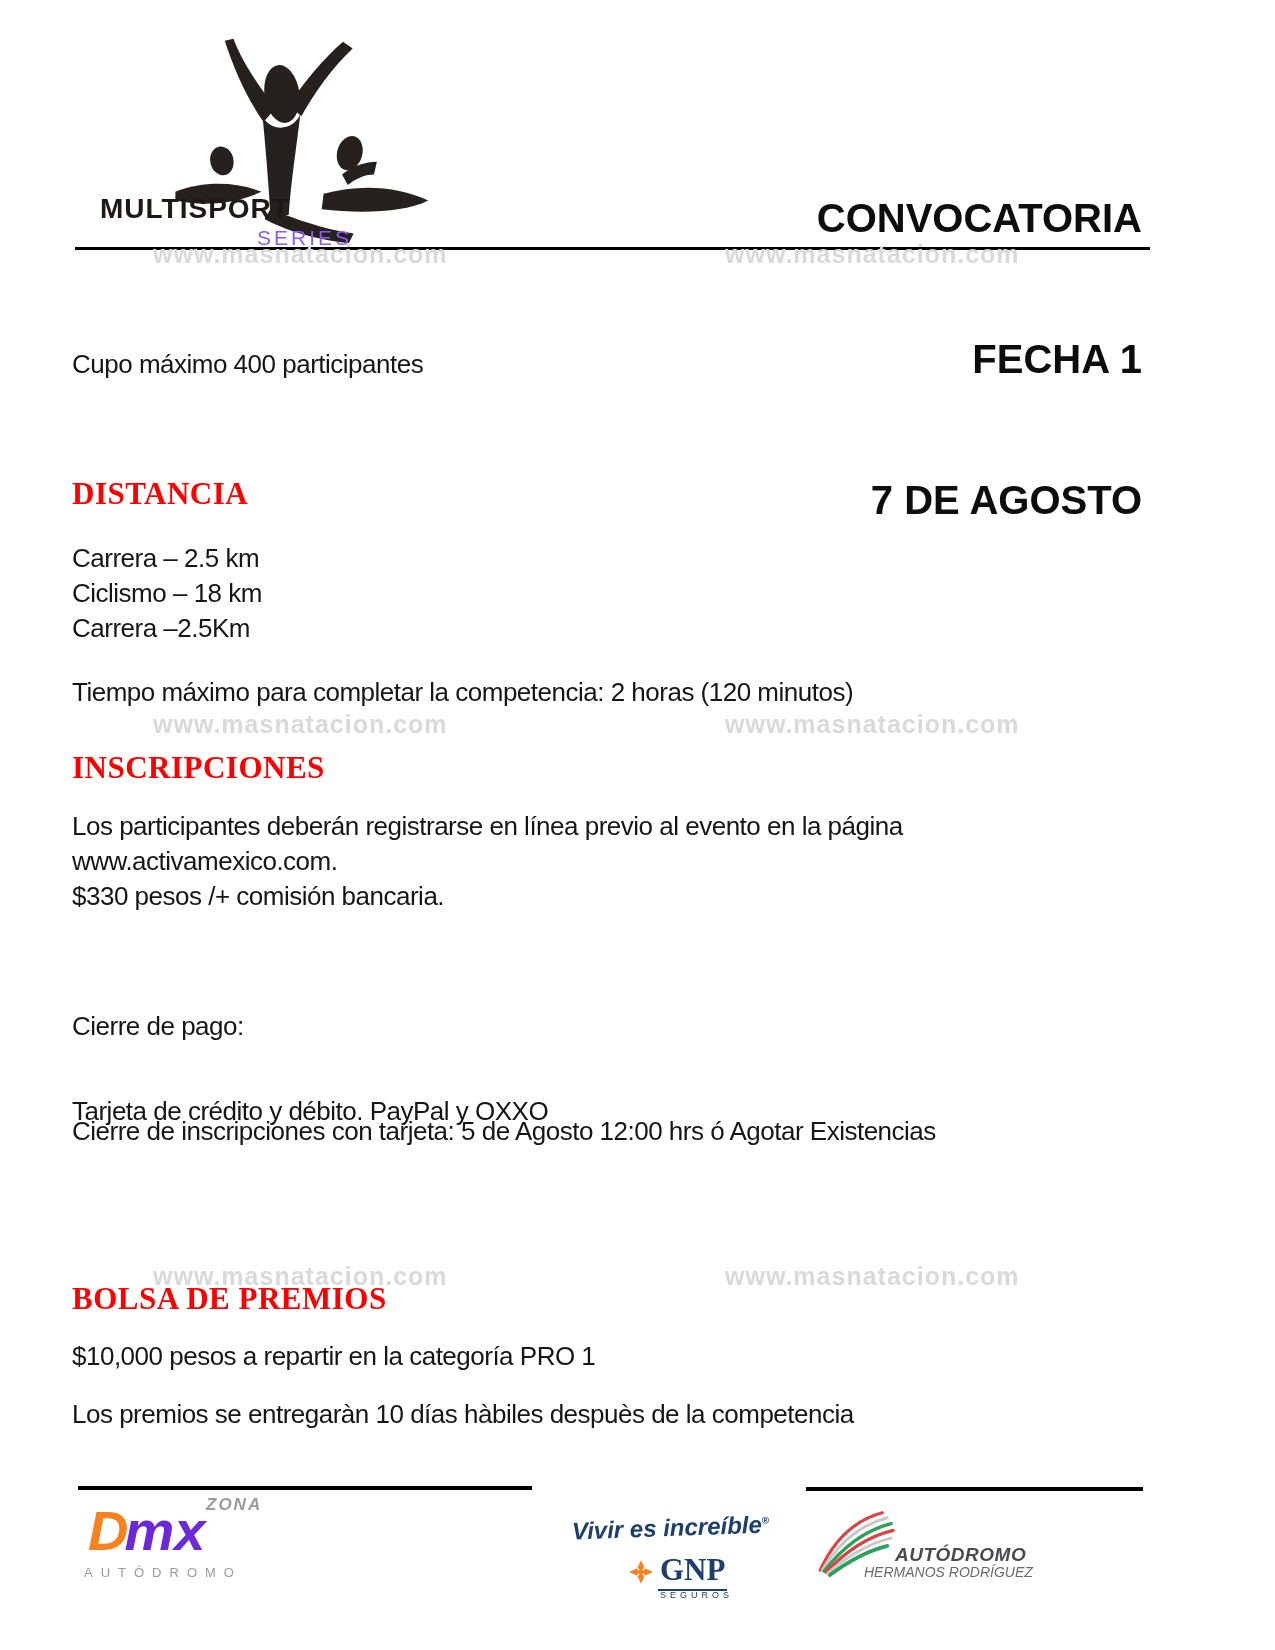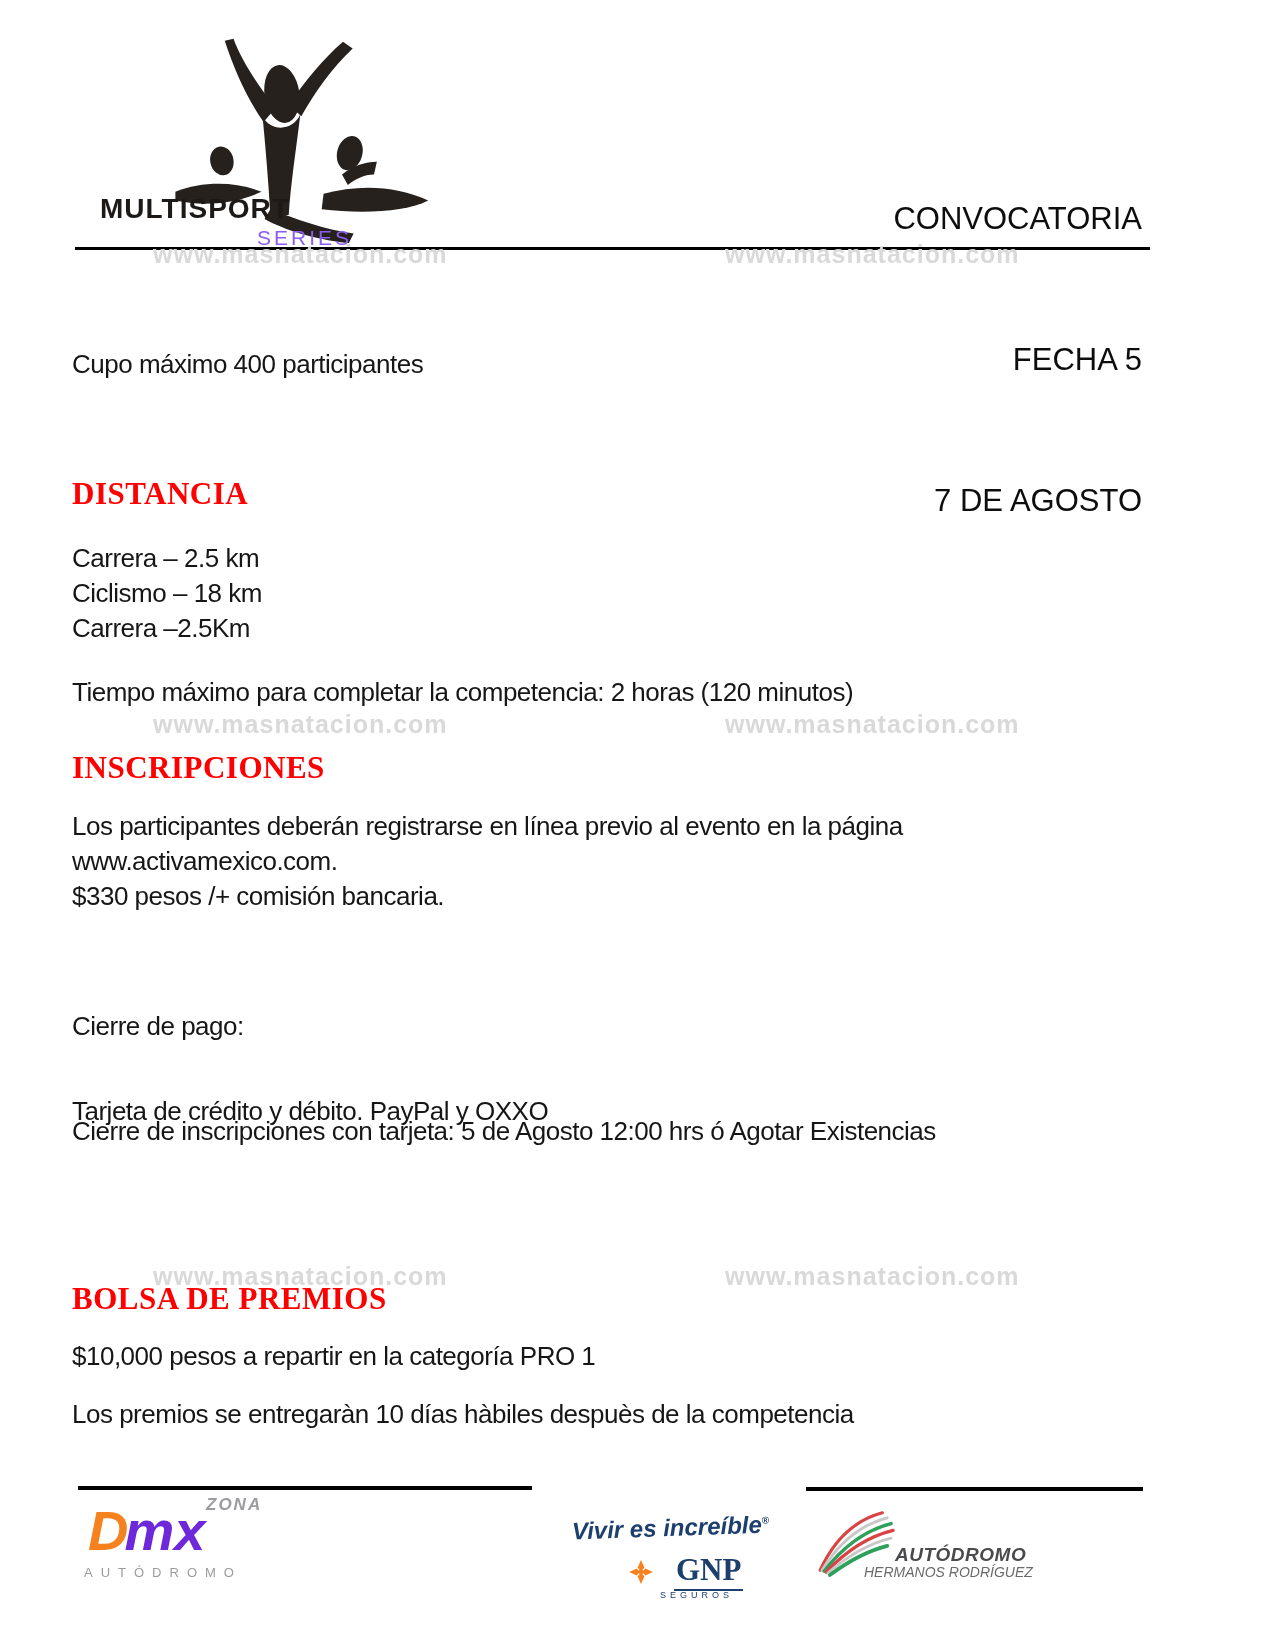--- a/index.html
+++ b/index.html
@@ -3,40 +3,40 @@
 <meta charset="utf-8">
 <style>
   html,body{margin:0;padding:0;background:#ffffff;}
   .page{position:relative;width:1275px;height:1650px;background:#fff;overflow:hidden;
         font-family:"Liberation Sans",sans-serif;color:#111;}
   .abs{position:absolute;white-space:pre;}
   .body-text{font-size:26px;line-height:1.1;letter-spacing:-0.5px;color:#161616;}
   .red-heading{font-family:"Liberation Serif",serif;font-weight:bold;font-size:31px;
                letter-spacing:0.5px;color:var(--heading_red,#ff0000);}
   .watermark{font-weight:600;font-size:25px;letter-spacing:1px;color:#d9d9d9;z-index:1;margin-left:45px;}
-  .header-title{right:133px;top:101px;text-align:right;font-weight:normal;font-size:31px;
+  .header-title{right:133px;top:101px;text-align:right;font-weight:bold;font-size:40px;
                 line-height:47px;color:#0d0d0d;white-space:pre;}
   .rule{position:absolute;background:#000;}
   
   .ms-logo{left:95px;top:38px;width:310px;height:212px;}
   .ms-brand{left:5px;top:155px;font-weight:bold;font-size:28px;letter-spacing:1px;color:#1d1916;text-align:right;}
   .ms-series{left:162px;top:188px;font-size:21px;letter-spacing:3px;color:#8b5cf6;}
   
   .dmx{left:84px;top:1495px;width:190px;height:90px;}
   .dmx-zona{left:122px;top:0;font-style:italic;font-weight:bold;font-size:17px;
             letter-spacing:2px;color:#9c9ca0;}
   .dmx-word{left:4px;top:8px;font-weight:bold;font-style:italic;font-size:56px;line-height:1;}
   .dmx-d{color:var(--orange,#f5821f);}
   .dmx-mx{color:#6d28d9;margin-left:-4px;}
   .dmx-sub{left:0;top:70px;font-size:13px;letter-spacing:8px;color:#9c9ca0;}
   .gnp{left:570px;top:1512px;width:220px;height:85px;}
   .gnp-slogan{left:2px;top:2px;font-style:italic;font-weight:bold;font-size:24px;
               color:var(--navy,#1c3f6e);transform:rotate(-2deg);}
   .gnp-mark{font-size:10px;vertical-align:super;}
-  .gnp-row{left:58px;top:40px;display:flex;align-items:center;gap:20px;}
+  .gnp-row{left:58px;top:40px;display:flex;align-items:center;gap:4px;}
   .gnp-name{font-family:"Liberation Serif",serif;font-weight:bold;font-size:31px;
             color:var(--navy,#1c3f6e);border-bottom:2px solid var(--navy,#1c3f6e);padding:0 2px 1px 2px;}
   .gnp-sub{left:90px;top:78px;font-size:9px;letter-spacing:4px;color:var(--navy,#1c3f6e);}
   .ahr{left:812px;top:1506px;width:210px;height:75px;}
   .ahr-name{left:83px;top:38px;font-weight:bold;font-style:italic;font-size:19px;
             letter-spacing:0.5px;color:#4a4a4c;}
   .ahr-sub{left:52px;top:58px;font-style:italic;font-size:14px;color:#6a6a6d;}
 </style>
 </head>
 <body>
@@ -57,21 +57,21 @@
         <path d="M52,158 C80,147 113,147 141,158 C112,171 79,173 52,167 Z"></path>
         <path d="M150,176 C176,186 206,197 236,201 L231,211 C195,207 164,197 144,186 Z"></path>
       </g>
     </svg>
     <div class="abs ms-brand">MULTISPORT</div>
     <div class="abs ms-series">SERIES</div>
   </div>
 
   <div class="abs header-title">
     <div>CONVOCATORIA</div>
-    <div>FECHA 5</div>
+    <div>FECHA 1</div>
     <div>7 DE AGOSTO</div>
   </div>
 
   <div class="rule" style="left:75px;top:247px;width:1075px;height:3px"></div>
 
   <div class="abs watermark" style="left:108px;top:240px">www.masnatacion.com</div>
   <div class="abs watermark" style="left:680px;top:240px">www.masnatacion.com</div>
   <div class="abs watermark" style="left:108px;top:710px">www.masnatacion.com</div>
   <div class="abs watermark" style="left:680px;top:710px">www.masnatacion.com</div>
   <div class="abs watermark" style="left:108px;top:1262px">www.masnatacion.com</div>

